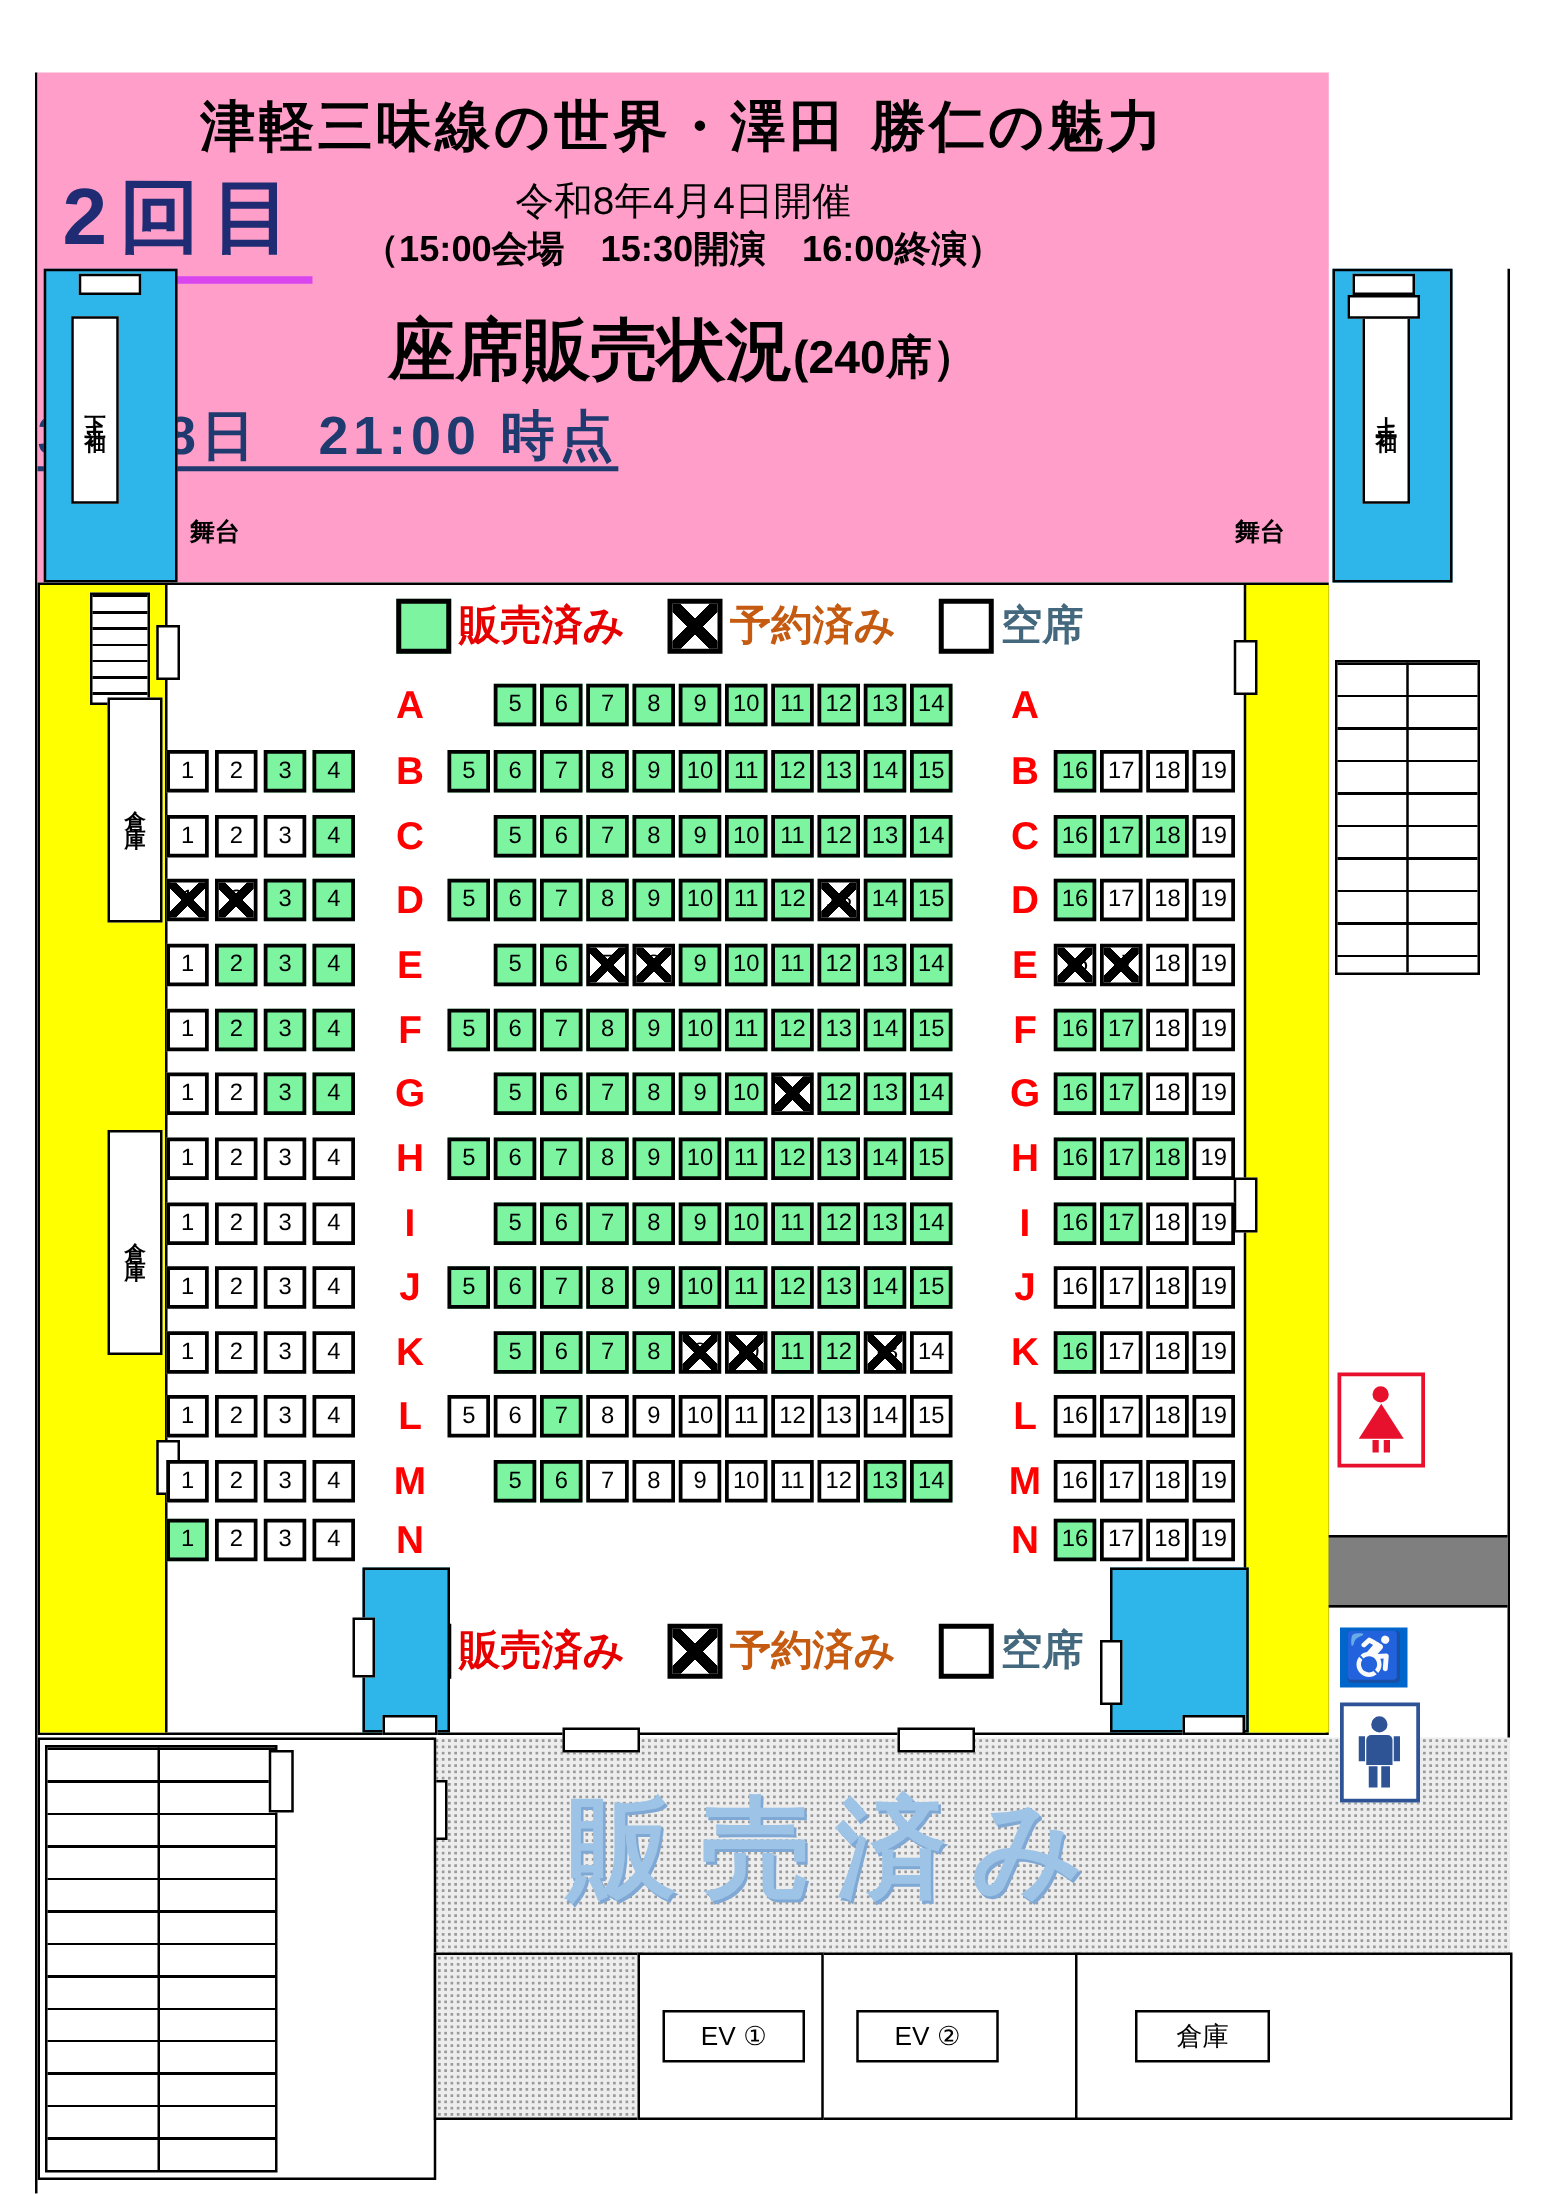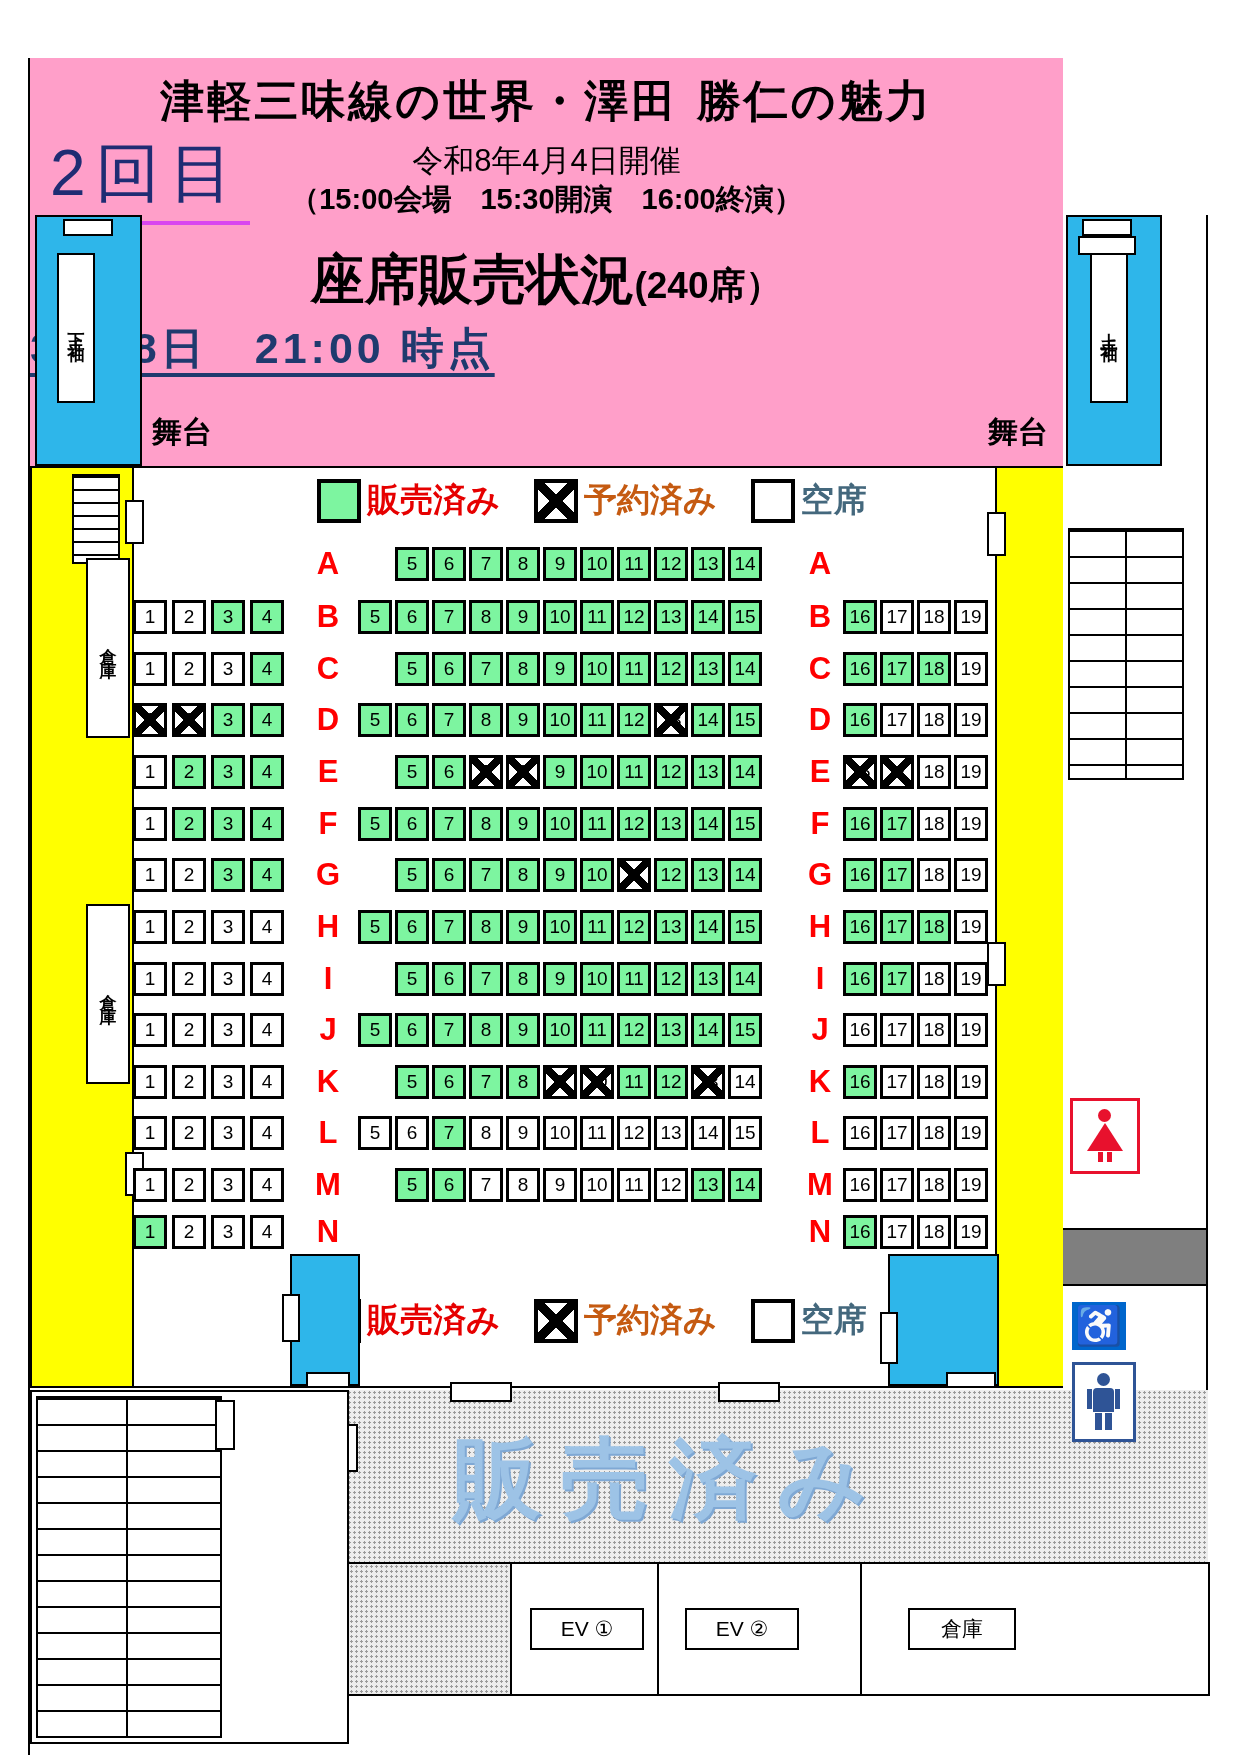--- a/index.html
+++ b/index.html
@@ -5,29 +5,29 @@
   html,body{margin:0;padding:0;background:#fff;}
   .page{position:relative;width:1241px;height:1755px;background:#fff;overflow:hidden;
         font-family:"Liberation Sans",sans-serif;}
   .abs{position:absolute;}
   .line{position:absolute;background:#000;}
 
   
   .pink{background:#FF9FC9;}
   .title{font-family:"DejaVu Serif",serif;font-weight:bold;font-size:44px;color:#000;
          letter-spacing:3px;text-align:center;width:100%;}
-  .round{font-size:64px;font-weight:normal;color:#1F2C73;letter-spacing:10px;
-         border-bottom:4px solid #d946ef;padding:0 6px 4px 6px;}
+  .round{font-size:64px;font-weight:bold;color:#1F2C73;letter-spacing:10px;
+         border-bottom:6px solid #d946ef;padding:0 6px 4px 6px;}
   .hline1{font-size:31px;font-weight:normal;color:#000;text-align:center;width:100%;}
   .hline2{font-size:29px;font-weight:bold;color:#000;text-align:center;width:100%;}
   .salestitle{font-size:54px;font-weight:bold;color:#000;text-align:center;width:100%;}
   .salestitle .cap{font-size:37px;}
   .asof{font-size:43px;font-weight:bold;color:#1F3A6E;text-align:left;width:100%;
         text-decoration:underline;text-underline-offset:10px;letter-spacing:4px;}
-  .stage{font-size:30px;color:#000;font-weight:bold;}
+  .stage{font-size:20px;color:#000;font-weight:bold;}
 
   
   .wing{background:#2EB6EA;border:2px solid #000;}
   .wing-inner{background:#fff;border:2px solid #000;writing-mode:vertical-rl;text-orientation:upright;
               font-size:17px;font-weight:bold;display:flex;align-items:center;justify-content:center;
               letter-spacing:6px;}
   .whitebox{background:#fff;border:2px solid #000;}
   .yellow{background:#FFFF00;}
   .hall{border:2px solid #000;background:#fff;}
   .storagebox{background:#fff;border:2px solid #000;writing-mode:vertical-rl;text-orientation:upright;

